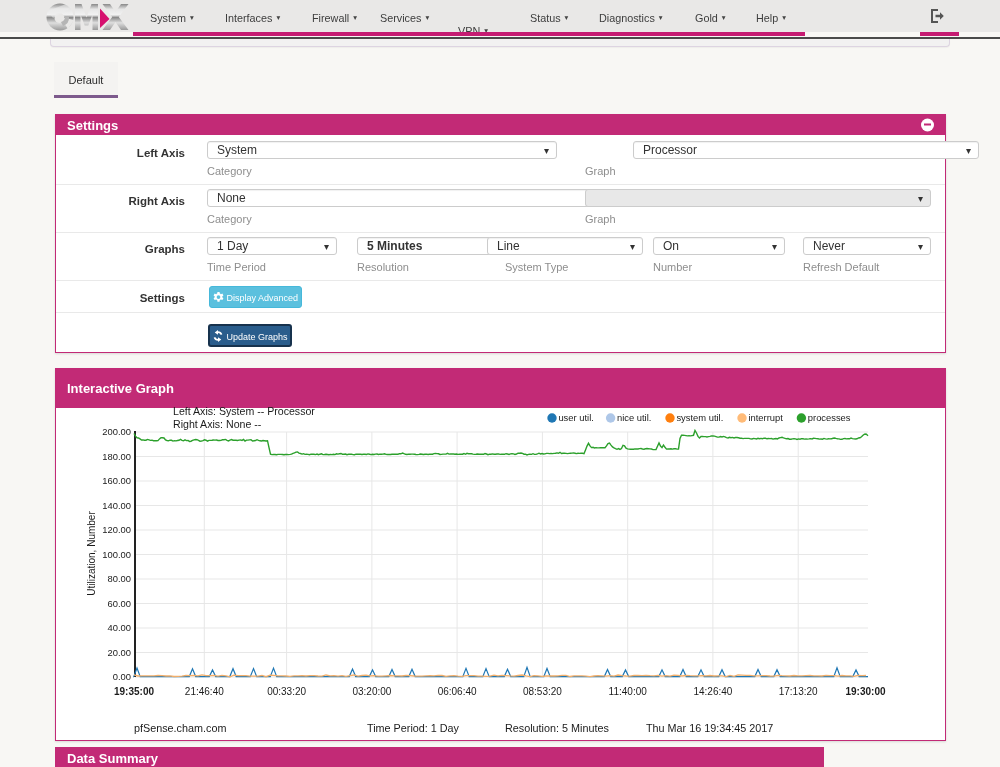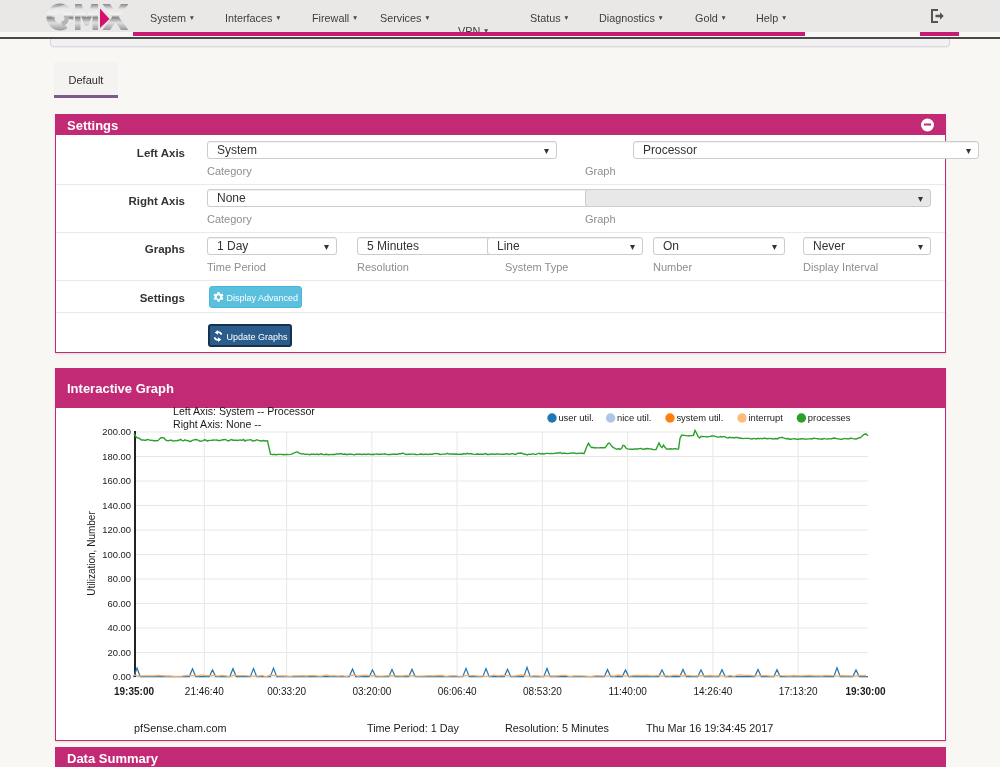--- a/index.html
+++ b/index.html
@@ -19,21 +19,21 @@
 #tab { left:54px; top:62px; width:64px; height:33px; background:#f4f3f1; color:#2b2b2b; font-size:11px; text-align:center; line-height:37px; }
 #tabbar { left:54px; top:94.5px; width:64px; height:3px; background:#7d5a8c; }
 
 .panel { background:#fff; border:1px solid #c22a76; box-shadow:0 1px 2px rgba(0,0,0,0.12); }
 .phead { background:#c22a76; color:#fff; font-size:13px; font-weight:bold; }
 .phead span { position:absolute; left:12px; top:50%; transform:translateY(-50%); }
 #settings { left:55px; top:114px; width:891px; height:239px; }
 #settings-h { left:55px; top:114px; width:891px; height:21px; }
 #igraph { left:55px; top:368px; width:891px; height:373px; }
 #igraph-h { left:55px; top:368px; width:891px; height:40px; }
-#dsum-h { left:55px; top:747px; width:891px; height:21px; }
+#dsum-h { left:55px; top:747px; width:769px; height:21px; }
 .minus { position:absolute; right:12px; top:50%; transform:translateY(-50%); width:13px; height:13px; background:#fff; border-radius:50%; }
 .minus:after { content:""; position:absolute; left:3px; top:5.5px; width:7px; height:2px; background:#c22a76; }
 
 .flabel { font-size:11.5px; font-weight:bold; color:#333; width:130px; text-align:right; }
 .help { font-size:11px; color:#8e8e8e; }
 .sel { height:17.5px; border:1px solid #ccc; border-radius:3px; background:#fff; font-size:12px; color:#333; line-height:16px; padding-left:9px; box-shadow:inset 0 1px 1px rgba(0,0,0,0.06); }
 .sel:after { content:"\25BE"; position:absolute; right:7px; top:1px; font-size:10px; color:#333; }
 .sep { height:1px; background:#e9e9e9; left:56px; width:889px; }
 .btn { color:#fff; font-size:9px; border-radius:3px; white-space:nowrap; }
 </style>
@@ -95,29 +95,29 @@
 
 <div class="abs flabel" style="left:55px;top:195px;">Right Axis</div>
 <div class="abs sel" style="left:207px;top:189px;width:396px;">None</div>
 <div class="abs sel" style="left:585px;top:189px;width:346px;background:#e8e8e8;box-shadow:none;"></div>
 <div class="abs help" style="left:207px;top:213px;">Category</div>
 <div class="abs help" style="left:585px;top:213px;">Graph</div>
 <div class="abs sep" style="top:231.5px;"></div>
 
 <div class="abs flabel" style="left:55px;top:243px;">Graphs</div>
 <div class="abs sel" style="left:207px;top:237px;width:130px;">1 Day</div>
-<div class="abs sel" style="left:357px;top:237px;width:156px;">5 Minutes</div>
+<div class="abs sel" style="left:357px;top:237px;width:156px;font-weight:bold;">5 Minutes</div>
 <div class="abs sel" style="left:487px;top:237px;width:156px;">Line</div>
 <div class="abs sel" style="left:653px;top:237px;width:132px;">On</div>
 <div class="abs sel" style="left:803px;top:237px;width:128px;">Never</div>
 <div class="abs help" style="left:207px;top:261px;">Time Period</div>
 <div class="abs help" style="left:357px;top:261px;">Resolution</div>
 <div class="abs help" style="left:505px;top:261px;">System Type</div>
 <div class="abs help" style="left:653px;top:261px;">Number</div>
-<div class="abs help" style="left:803px;top:261px;">Display Interval</div>
+<div class="abs help" style="left:803px;top:261px;">Refresh Default</div>
 <div class="abs sep" style="top:279.5px;"></div>
 
 <div class="abs flabel" style="left:55px;top:292px;">Settings</div>
 <div class="abs btn" style="left:209px;top:286px;width:93px;height:22px;background:#5bc0de;border:1px solid #46b8da;padding:4.5px 0 0 3px;font-size:9px;"><svg width="11" height="11" viewBox="0 0 16 16" style="vertical-align:-2px">
       <path fill="#fff" d="M6.5 0 h3 l0.45 2.2 a6 6 0 0 1 1.55 0.9 l2.15-0.75 1.5 2.6 -1.7 1.45 a6 6 0 0 1 0 1.2 l1.7 1.45 -1.5 2.6 -2.15-0.75 a6 6 0 0 1 -1.55 0.9 L9.5 14 h-3 l-0.45-2.2 a6 6 0 0 1 -1.55-0.9 l-2.15 0.75 -1.5-2.6 1.7-1.45 a6 6 0 0 1 0-1.2 L0.85 4.95 l1.5-2.6 2.15 0.75 a6 6 0 0 1 1.55-0.9 Z M8 4.6 a2.7 2.7 0 1 0 0 5.4 a2.7 2.7 0 1 0 0-5.4 Z" fill-rule="evenodd"></path>
     </svg> Display Advanced</div>
 <div class="abs sep" style="top:311.5px;"></div>
 <div class="abs btn" style="left:208px;top:324px;width:84px;height:23px;background:#2a5d8c;border:2px solid #17324d;padding:4px 0 0 2px;font-size:9px;"><svg width="12" height="12" viewBox="0 0 16 16" style="vertical-align:-2.5px">
       <g fill="#fff">
         <path d="M8 1.8 a6.2 6.2 0 0 1 5.8 4 l-2.1 0.8 A4 4 0 0 0 8 4 L8 6.4 L3.6 3.2 L8 0 Z"></path>

